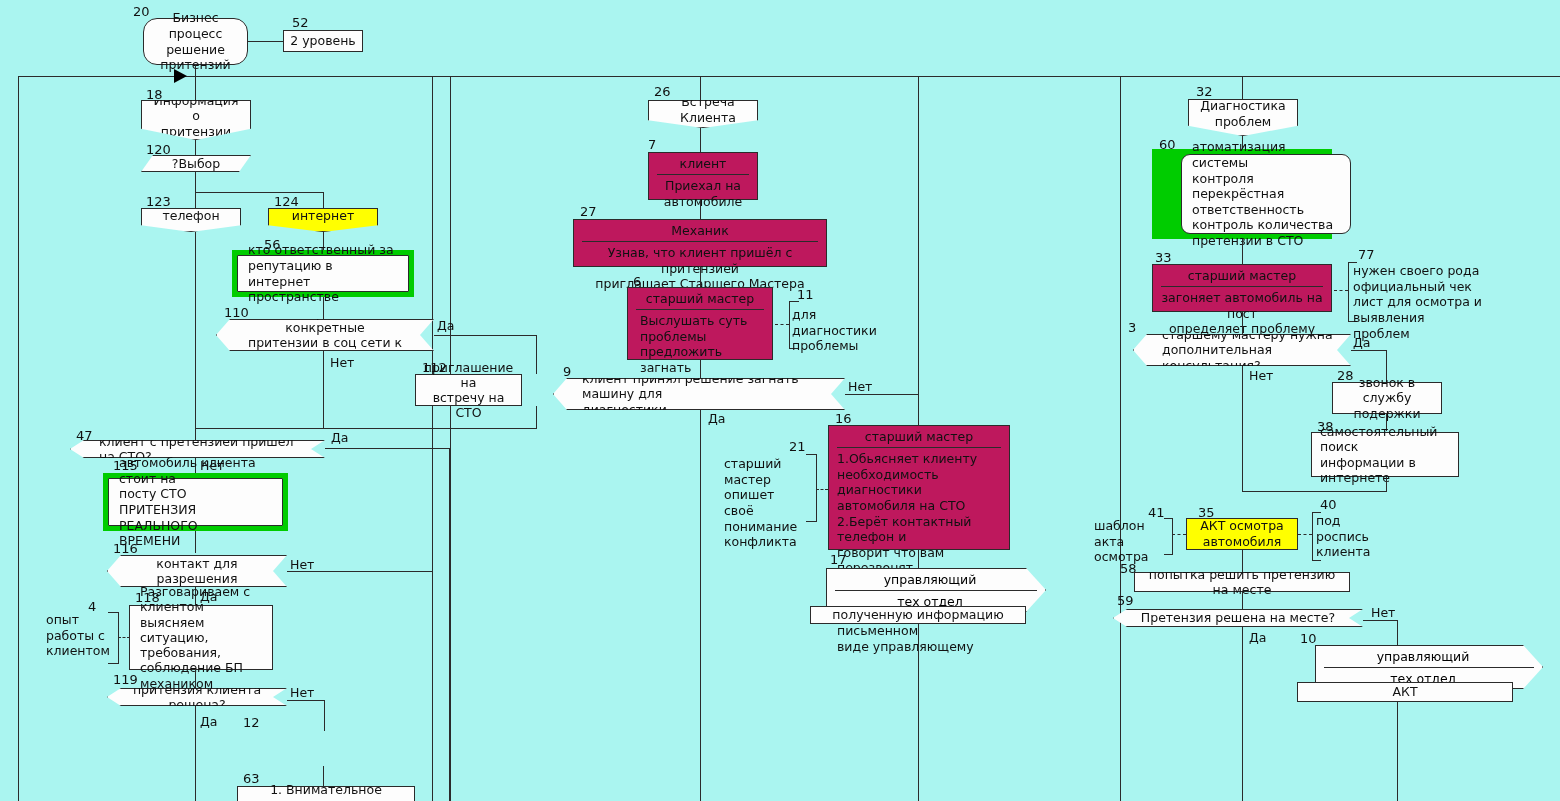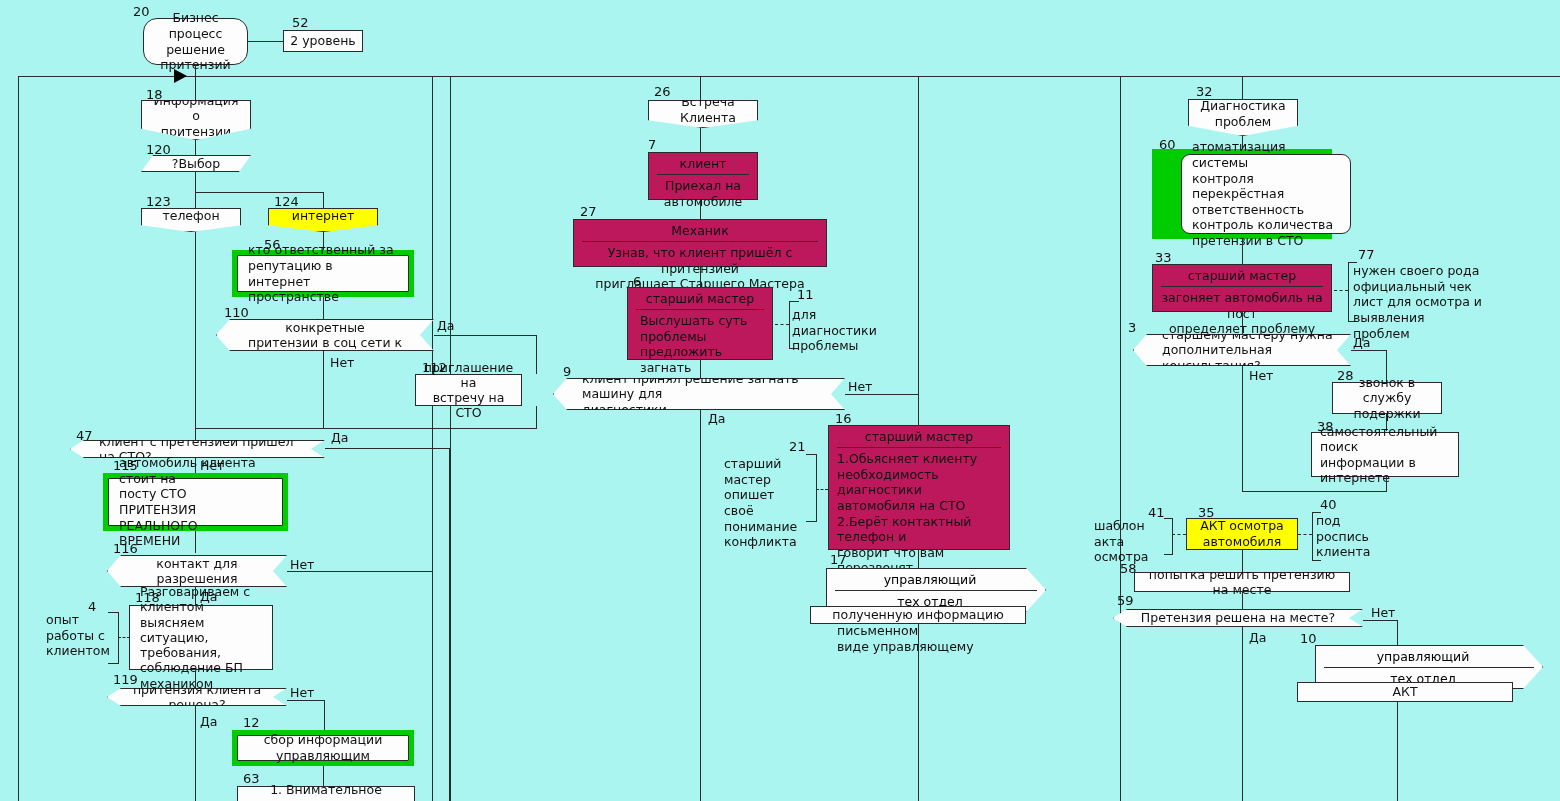--- a/index.html
+++ b/index.html
@@ -221,24 +221,20 @@
   <div class="num" style="left:113px;top:673px;">119</div>
   <div class="node hex" style="left:107px;top:688px;width:180px;height:18px;">притензия клиента решена?</div>
   <div class="yn" style="left:290px;top:687px;">Нет</div>
   <div class="yn" style="left:200px;top:716px;">Да</div>
 
   <div class="ln lnh" style="left:287px;top:700px;width:37px;"></div>
   <div class="ln lnv" style="left:324px;top:700px;height:31px;"></div>
   <div class="ln lnv" style="left:195px;top:706px;height:95px;"></div>
 
   <div class="num" style="left:243px;top:716px;">12</div>
-  <div class="node greenbox center" style="left:232px;top:730px;width:182px;height:36px;">
-    <div class="inner" style="white-space:pre-line;">сбор информации
-управляющим</div>
-  </div>
 
   <div class="ln lnv" style="left:323px;top:766px;height:22px;"></div>
   <div class="num" style="left:243px;top:772px;">63</div>
   <div class="node rect" style="left:237px;top:786px;width:178px;height:22px;">1. Внимательное ознакомление</div>
 
   <div class="ln lnv" style="left:700px;top:76px;height:24px;"></div>
 
   <div class="num" style="left:654px;top:85px;">26</div>
   <div class="node phase" style="left:648px;top:100px;width:110px;height:28px;padding-left:16px;">Встреча Клиента</div>
 

